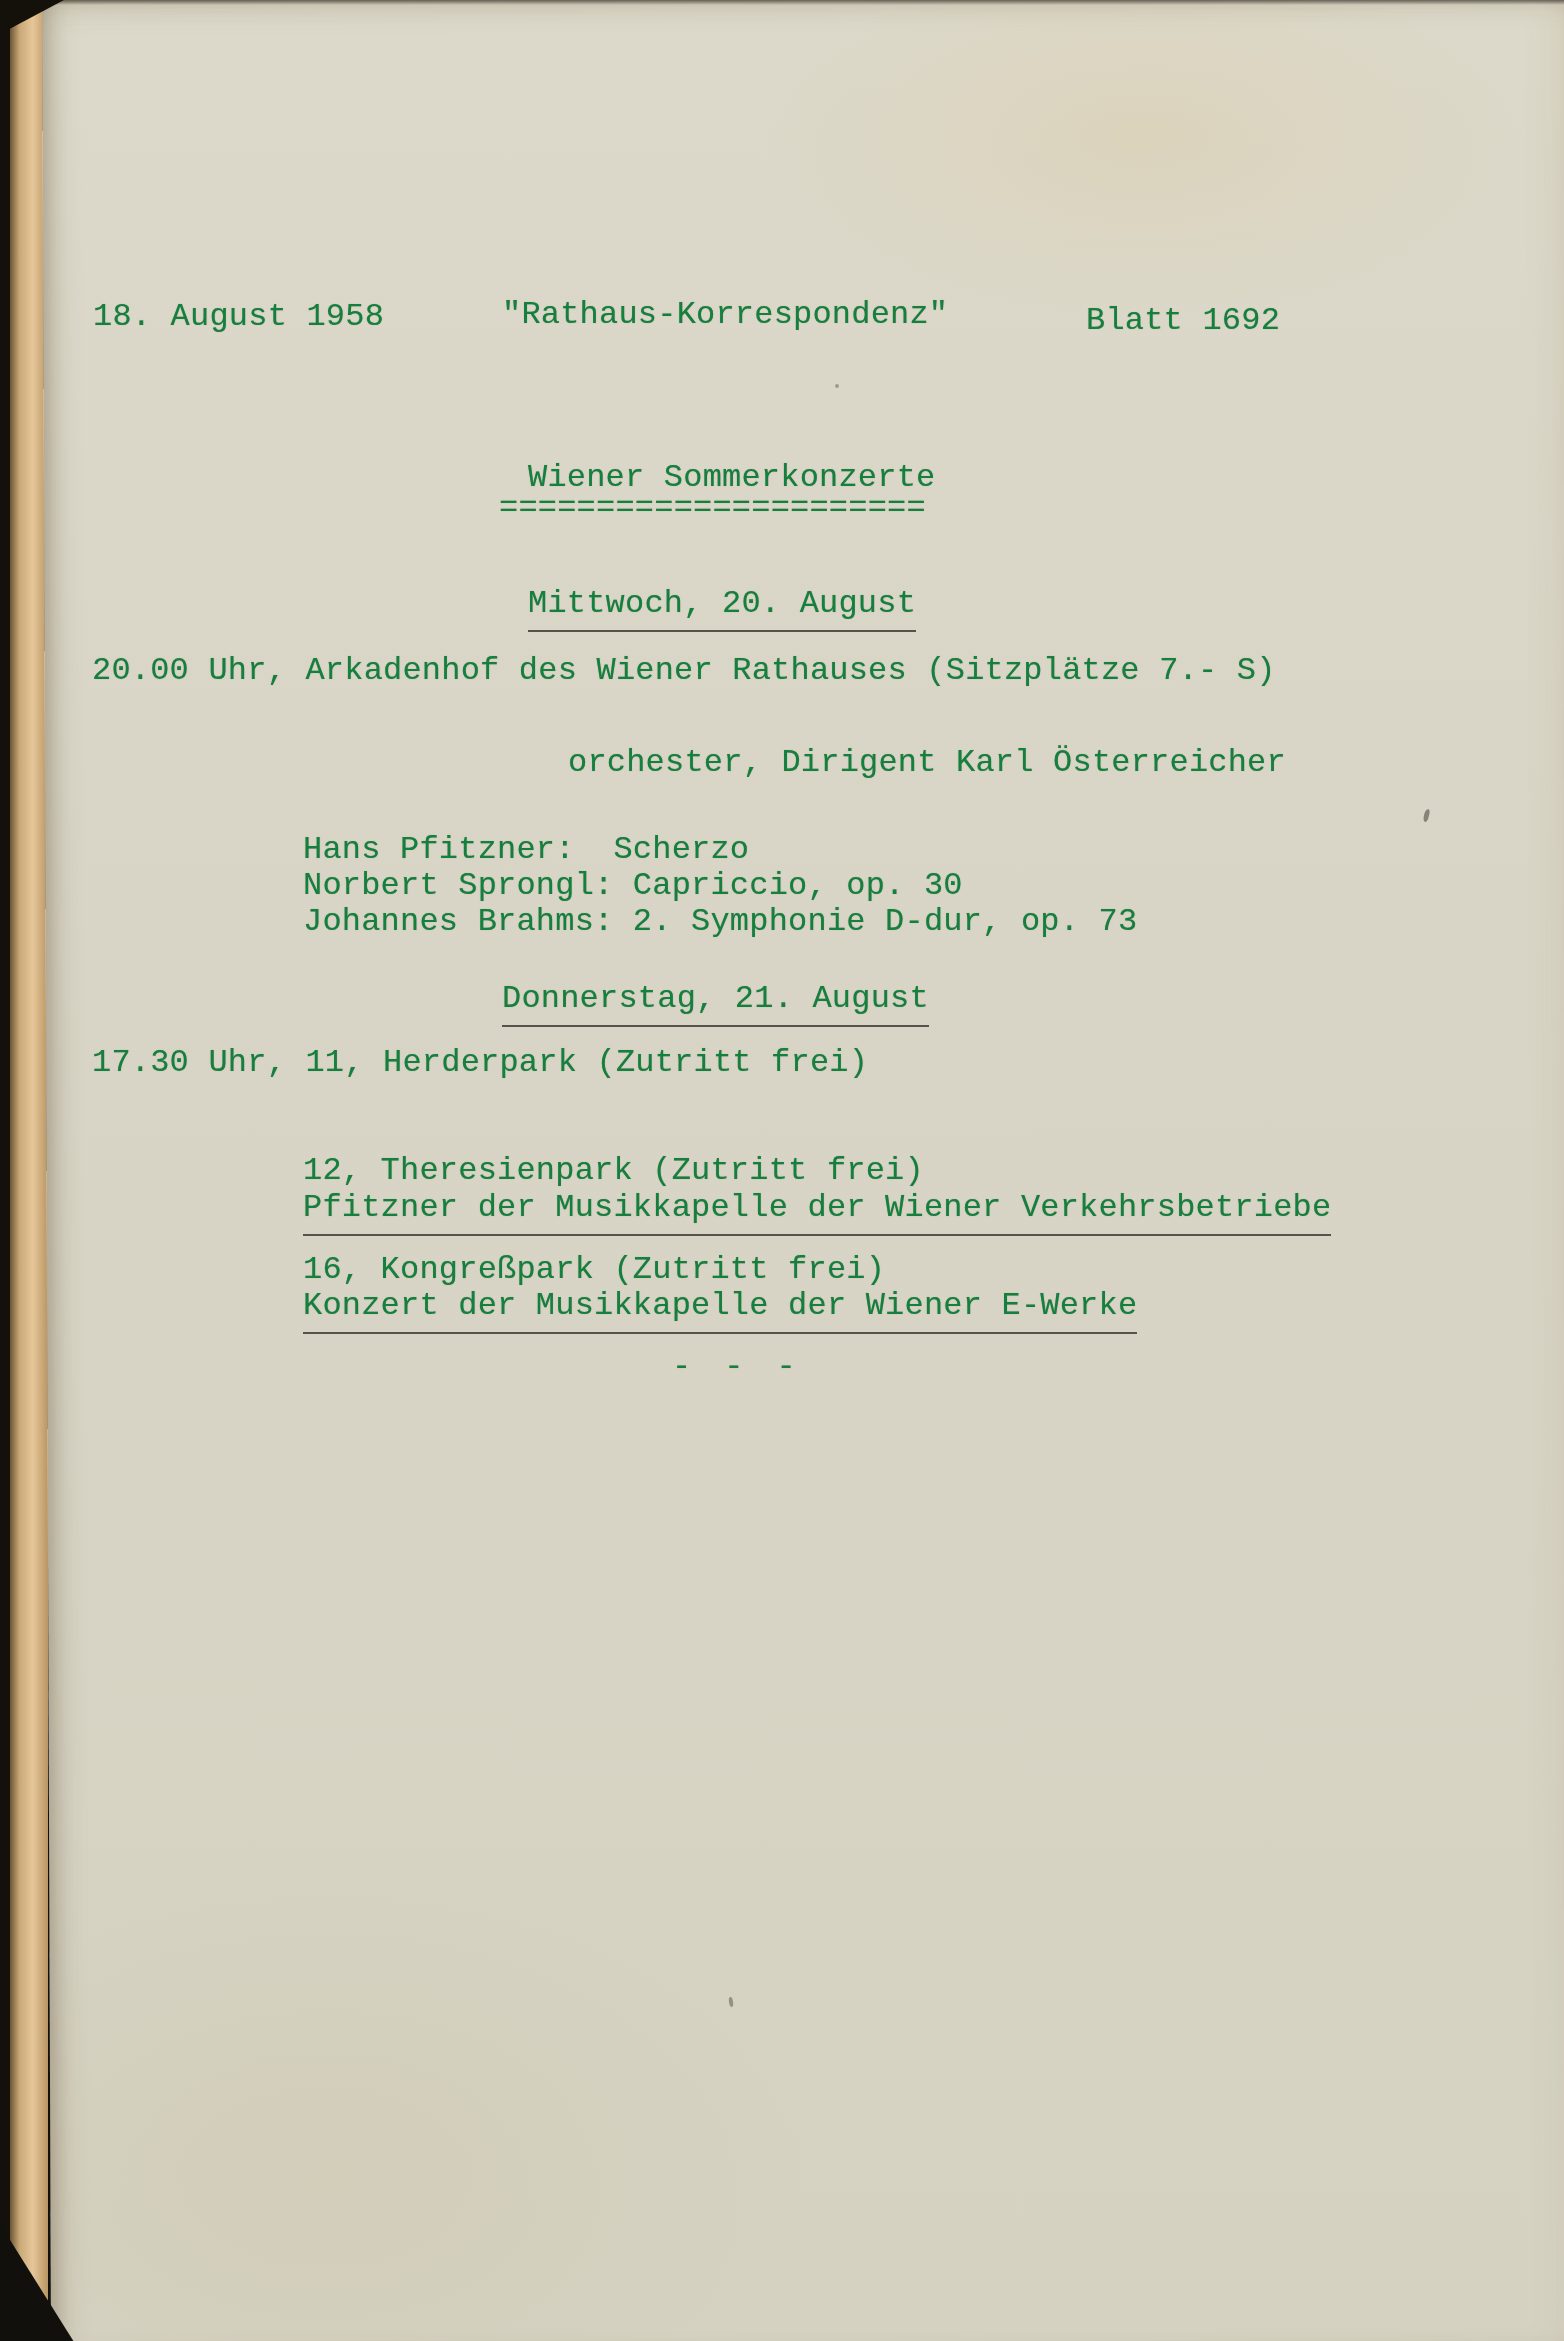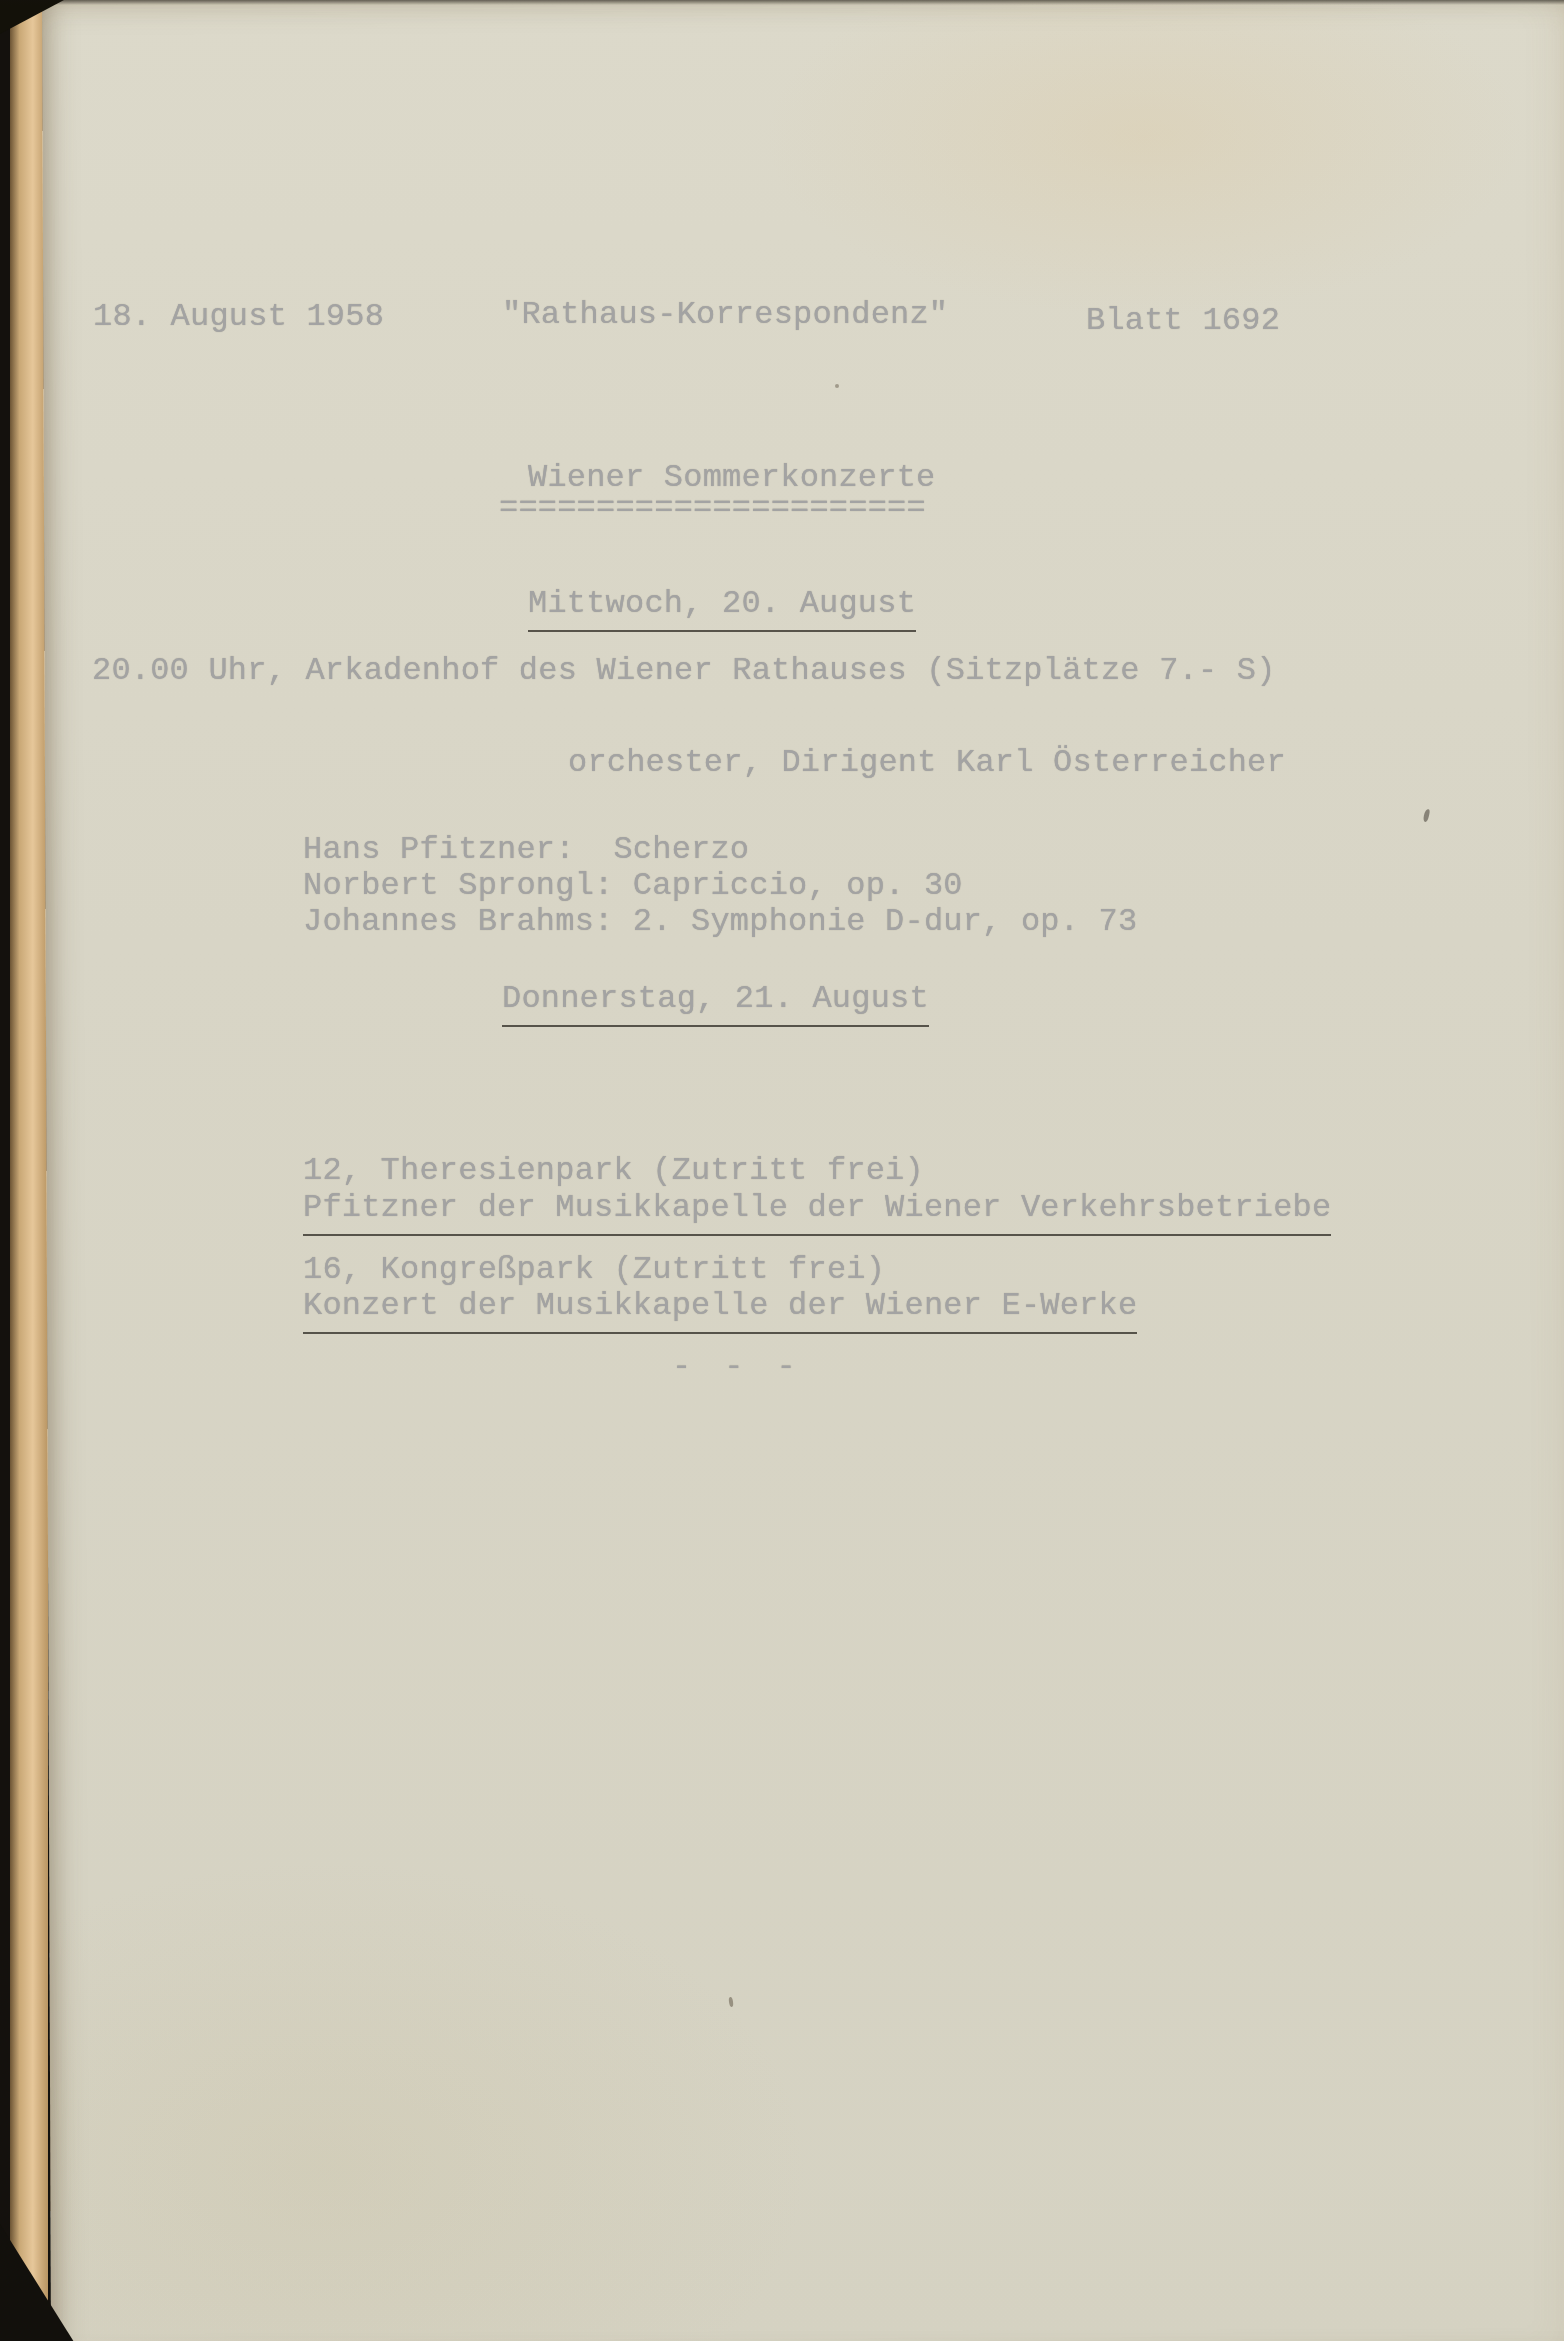--- a/index.html
+++ b/index.html
@@ -36,21 +36,21 @@
   .speck2{position:absolute;left:729px;top:1997px;width:3.9px;height:9.8px;
     background:rgba(90,80,64,0.5);border-radius:50%;transform:rotate(-8deg);}
   .speck3{position:absolute;left:835px;top:384px;width:4.4px;height:4.4px;
     background:rgba(90,80,64,0.45);border-radius:50%;}
 
   
   .text-layer{position:absolute;left:0;top:0;width:100%;height:100%;}
   .line{
     position:absolute;
     font-size:32px;line-height:1;letter-spacing:0.2px;
-    color:#a3a3a3;white-space:pre;
+    color:#15803d;white-space:pre;
     text-shadow:0 0 1px rgba(64,60,52,0.35);
   }
   .u{border-bottom:2px solid rgba(64,60,52,0.85);padding-bottom:10px;display:inline-block;}
 
   .l-header-date{left:93px;top:301px;}
   .l-header-pub{left:502px;top:299px;}
   .l-header-sheet{left:1086px;top:305px;}
   .l-title{left:528px;top:462px;}
   .l-title-rule{left:499px;top:492px;}
   .l-h-wed{left:528px;top:588px;}
@@ -94,20 +94,21 @@
     <div class="line l-title-rule">======================</div>
 
     <div class="line l-h-wed"><span class="u">Mittwoch, 20. August</span></div>
     <div class="line l-wed-time">20.00 Uhr, Arkadenhof des Wiener Rathauses (Sitzplätze 7.- S)</div>
     <div class="line l-wed-concert2">orchester, Dirigent Karl Österreicher</div>
     <div class="line l-prog1">Hans Pfitzner:  Scherzo</div>
     <div class="line l-prog2">Norbert Sprongl: Capriccio, op. 30</div>
     <div class="line l-prog3">Johannes Brahms: 2. Symphonie D-dur, op. 73</div>
 
     <div class="line l-h-thu"><span class="u">Donnerstag, 21. August</span></div>
+    <div class="line l-thu-time">17.30 Uhr, 11, Herderpark (Zutritt frei)</div>
     <div class="line l-thu-v2">12, Theresienpark (Zutritt frei)</div>
     <div class="line l-thu-c2"><span class="u">Pfitzner der Musikkapelle der Wiener Verkehrsbetriebe</span></div>
     <div class="line l-thu-v3">16, Kongreßpark (Zutritt frei)</div>
     <div class="line l-thu-c3"><span class="u">Konzert der Musikkapelle der Wiener E-Werke</span></div>
 
     <div class="line l-end">- - -</div>
 
   </div>
 </div>
 

